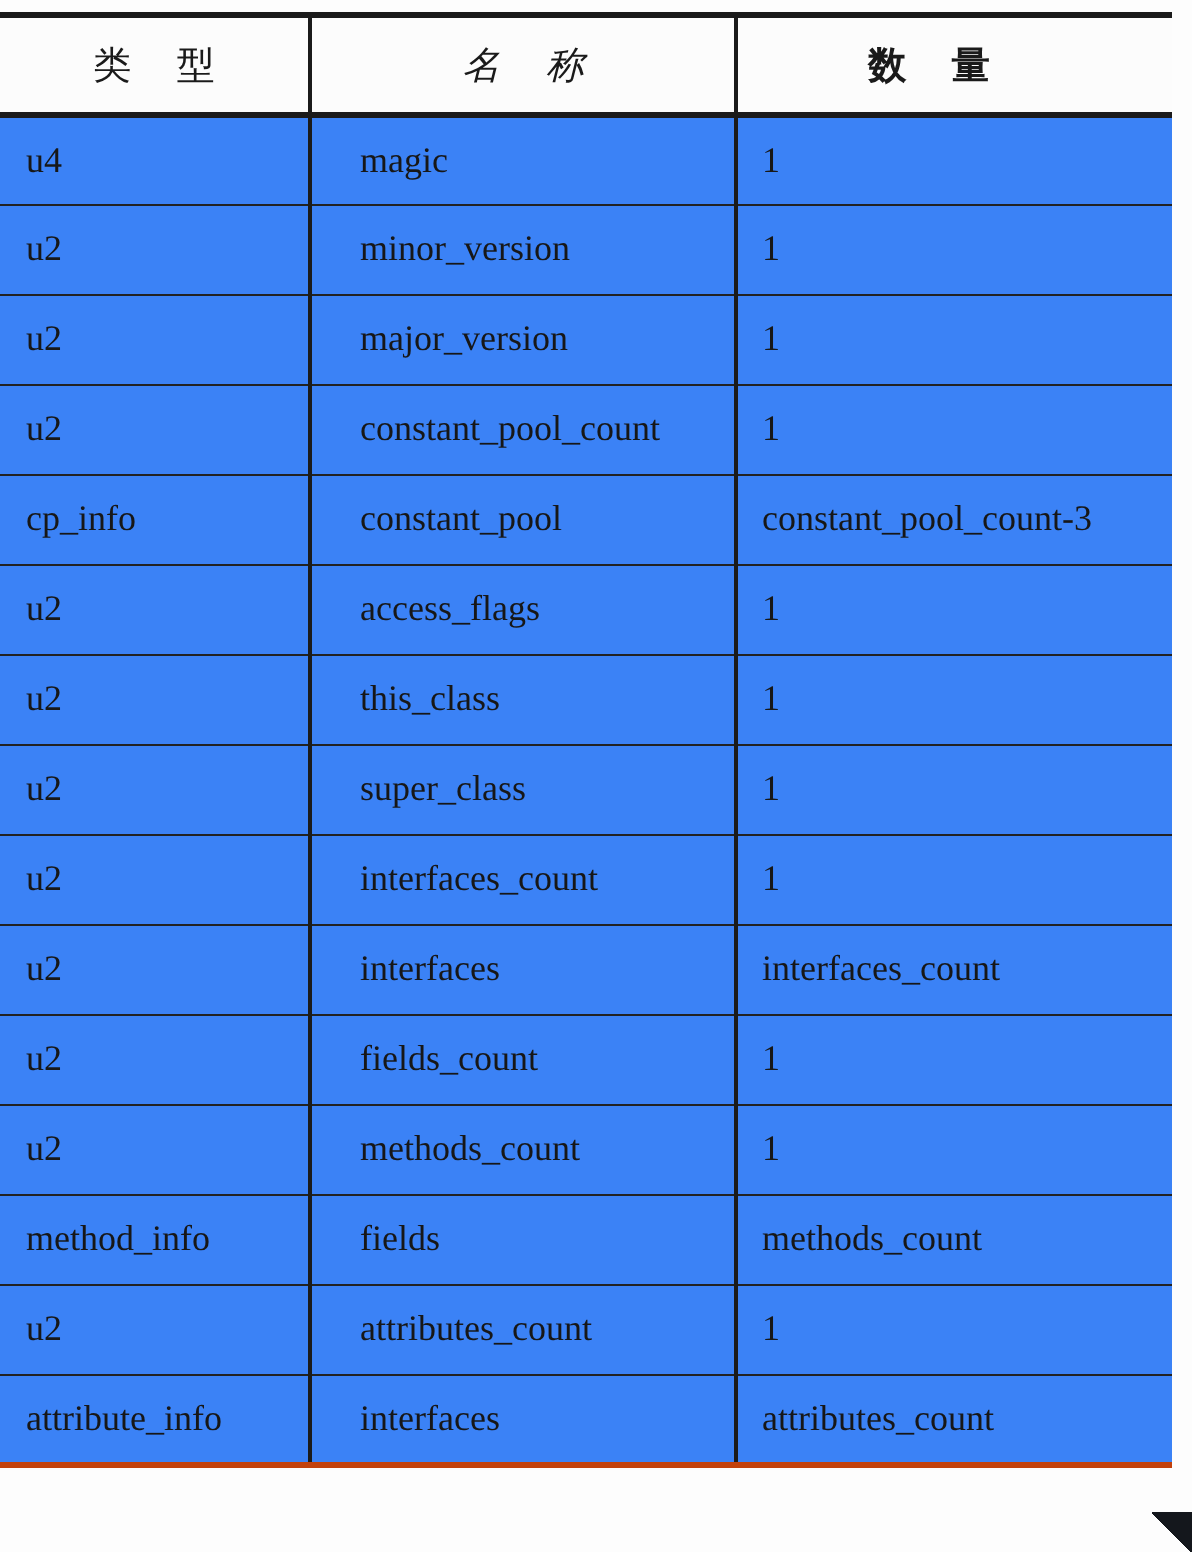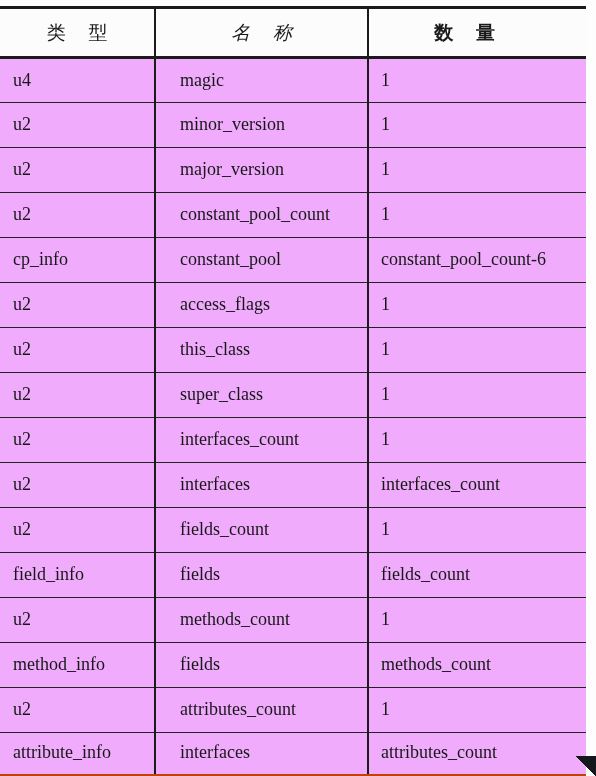--- a/index.html
+++ b/index.html
@@ -70,35 +70,35 @@
   }
   tbody td {
     border-bottom: 1.6px solid #222222;
     font-size: 18px;
     color: #171717;
     text-align: left;
     padding: 0 4px 0 13px;
     vertical-align: middle;
     white-space: nowrap;
     overflow: hidden;
-    background: #f0abfc;
+    background: #3b82f6;
     line-height: 1.1;
   }
   tbody td.cell-type {
     border-right: 2px solid #1b1b1b;
   }
   tbody td.cell-name {
     border-right: 2px solid #1b1b1b;
     padding-left: 24px;
   }
   tbody td.cell-quantity {
     padding-left: 12px;
   }
   tbody tr.data-row:last-child td {
-    border-bottom: 8px solid #c2410c;
+    border-bottom: 3px solid #c2410c;
   }
 
   
   .corner-artifact {
     position: absolute;
     right: 0;
     bottom: 0;
     width: 20px;
     height: 20px;
     background: linear-gradient(225deg, #14171c 0 52%, rgba(20,23,28,0) 52%);
@@ -140,21 +140,21 @@
           <td class="cell-quantity">1</td>
         </tr>
         <tr class="data-row">
           <td class="cell-type">u2</td>
           <td class="cell-name">constant_pool_count</td>
           <td class="cell-quantity">1</td>
         </tr>
         <tr class="data-row">
           <td class="cell-type">cp_info</td>
           <td class="cell-name">constant_pool</td>
-          <td class="cell-quantity">constant_pool_count-6</td>
+          <td class="cell-quantity">constant_pool_count-3</td>
         </tr>
         <tr class="data-row">
           <td class="cell-type">u2</td>
           <td class="cell-name">access_flags</td>
           <td class="cell-quantity">1</td>
         </tr>
         <tr class="data-row">
           <td class="cell-type">u2</td>
           <td class="cell-name">this_class</td>
           <td class="cell-quantity">1</td>
@@ -171,25 +171,20 @@
         </tr>
         <tr class="data-row">
           <td class="cell-type">u2</td>
           <td class="cell-name">interfaces</td>
           <td class="cell-quantity">interfaces_count</td>
         </tr>
         <tr class="data-row">
           <td class="cell-type">u2</td>
           <td class="cell-name">fields_count</td>
           <td class="cell-quantity">1</td>
-        </tr>
-        <tr class="data-row">
-          <td class="cell-type">field_info</td>
-          <td class="cell-name">fields</td>
-          <td class="cell-quantity">fields_count</td>
         </tr>
         <tr class="data-row">
           <td class="cell-type">u2</td>
           <td class="cell-name">methods_count</td>
           <td class="cell-quantity">1</td>
         </tr>
         <tr class="data-row">
           <td class="cell-type">method_info</td>
           <td class="cell-name">fields</td>
           <td class="cell-quantity">methods_count</td>

